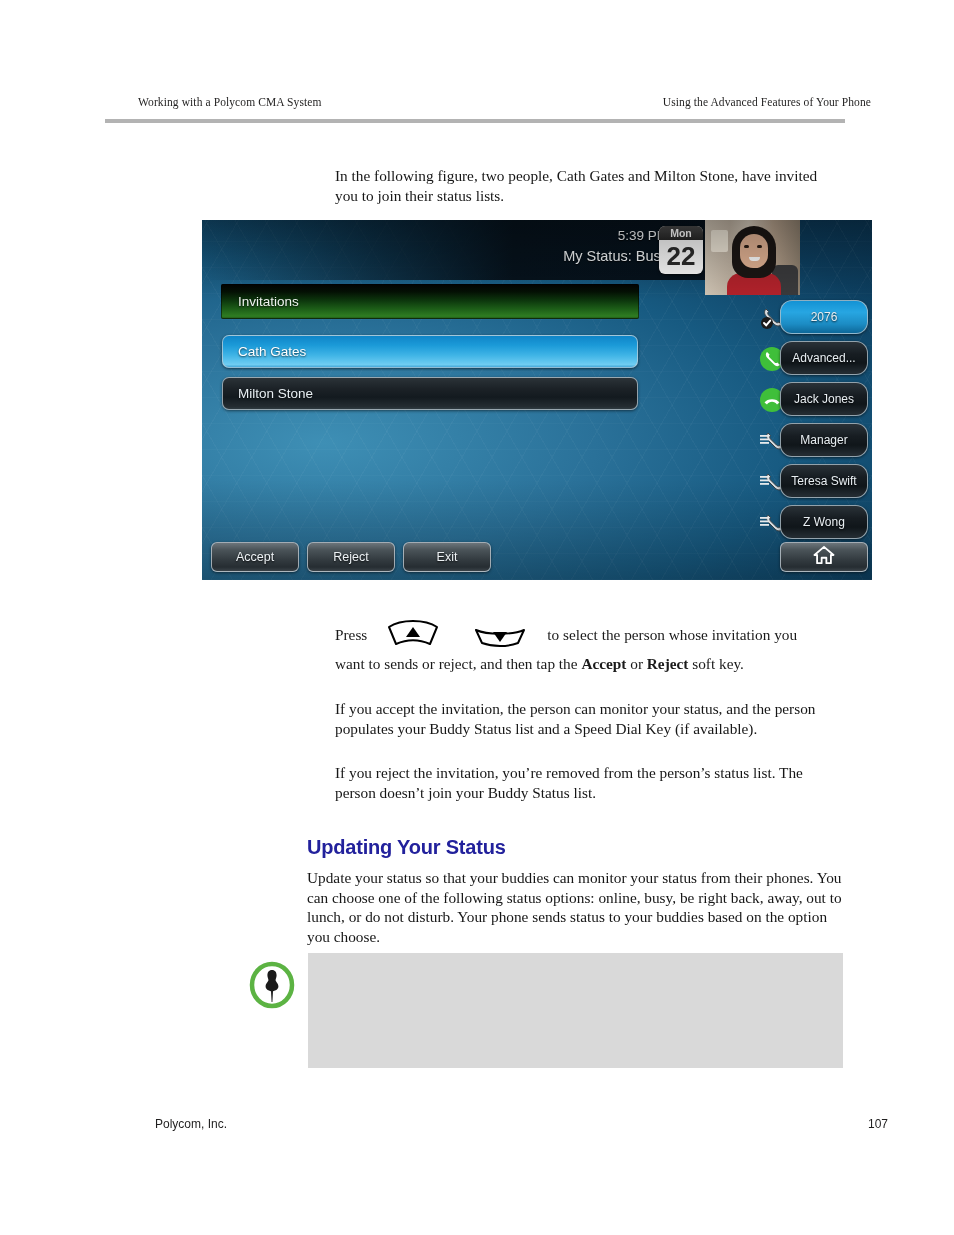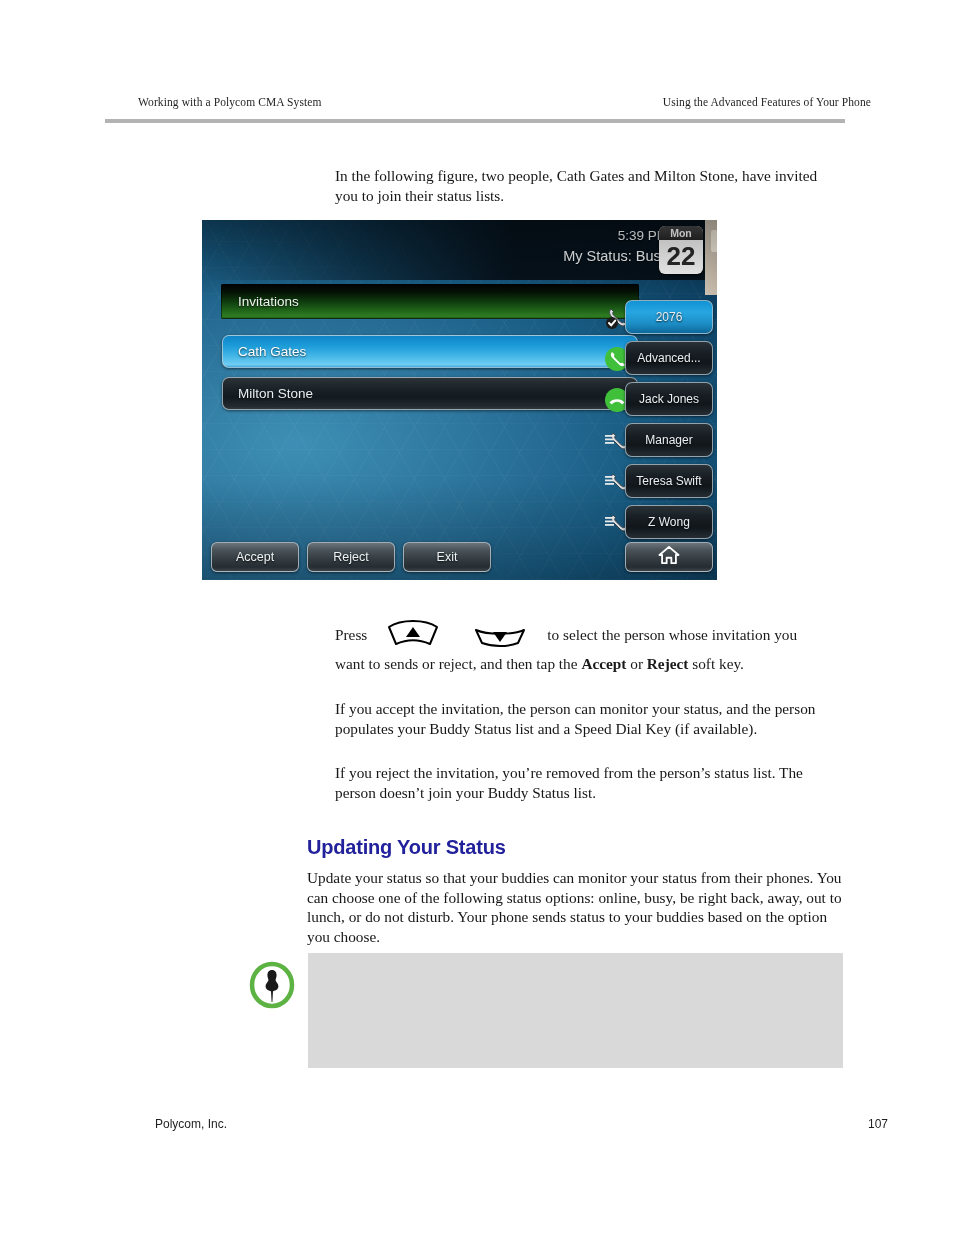--- a/index.html
+++ b/index.html
@@ -52,21 +52,21 @@
   .para.indent { left: 335px; width: 508px; margin-top: 16px; }
   .para.flush  { left: 307px; width: 537px; }
 
   #intro-para { top: 150px; }
 
   
   .figure {
     position: absolute;
     left: 202px;
     top: 220px;
-    width: 515px;
+    width: 670px;
     height: 360px;
     background:
       radial-gradient(ellipse 120% 90% at 18% 62%, #3e8fb5 0%, #2a7199 34%, #175a81 58%, #0d3f60 82%, #0a3350 100%);
     overflow: hidden;
   }
   
   .figure .mesh {
     position: absolute;
     inset: 0;
     opacity: .22;
@@ -225,21 +225,21 @@
   }
   .sd-item {
     position: relative;
     height: 41px;
     margin-bottom: 0px;
   }
   .sd-key {
     position: absolute;
     right: 0; top: 2px;
     width: 88px; height: 34px;
-    border-radius: 7px;
+    border-radius: 12px;
     border: 1px solid rgba(175,192,202,.8);
     box-sizing: border-box;
     background: linear-gradient(to bottom, #2a3238 0%, #171d22 38%, #10161a 66%, #232b31 95%);
     box-shadow: 0 1px 3px rgba(0,0,0,.55);
     font-family: "Liberation Sans", sans-serif;
     font-size: 12px;
     color: #e9eff3;
     text-align: center;
     line-height: 32px;
     text-shadow: 0 1px 2px rgba(0,0,0,.8);

